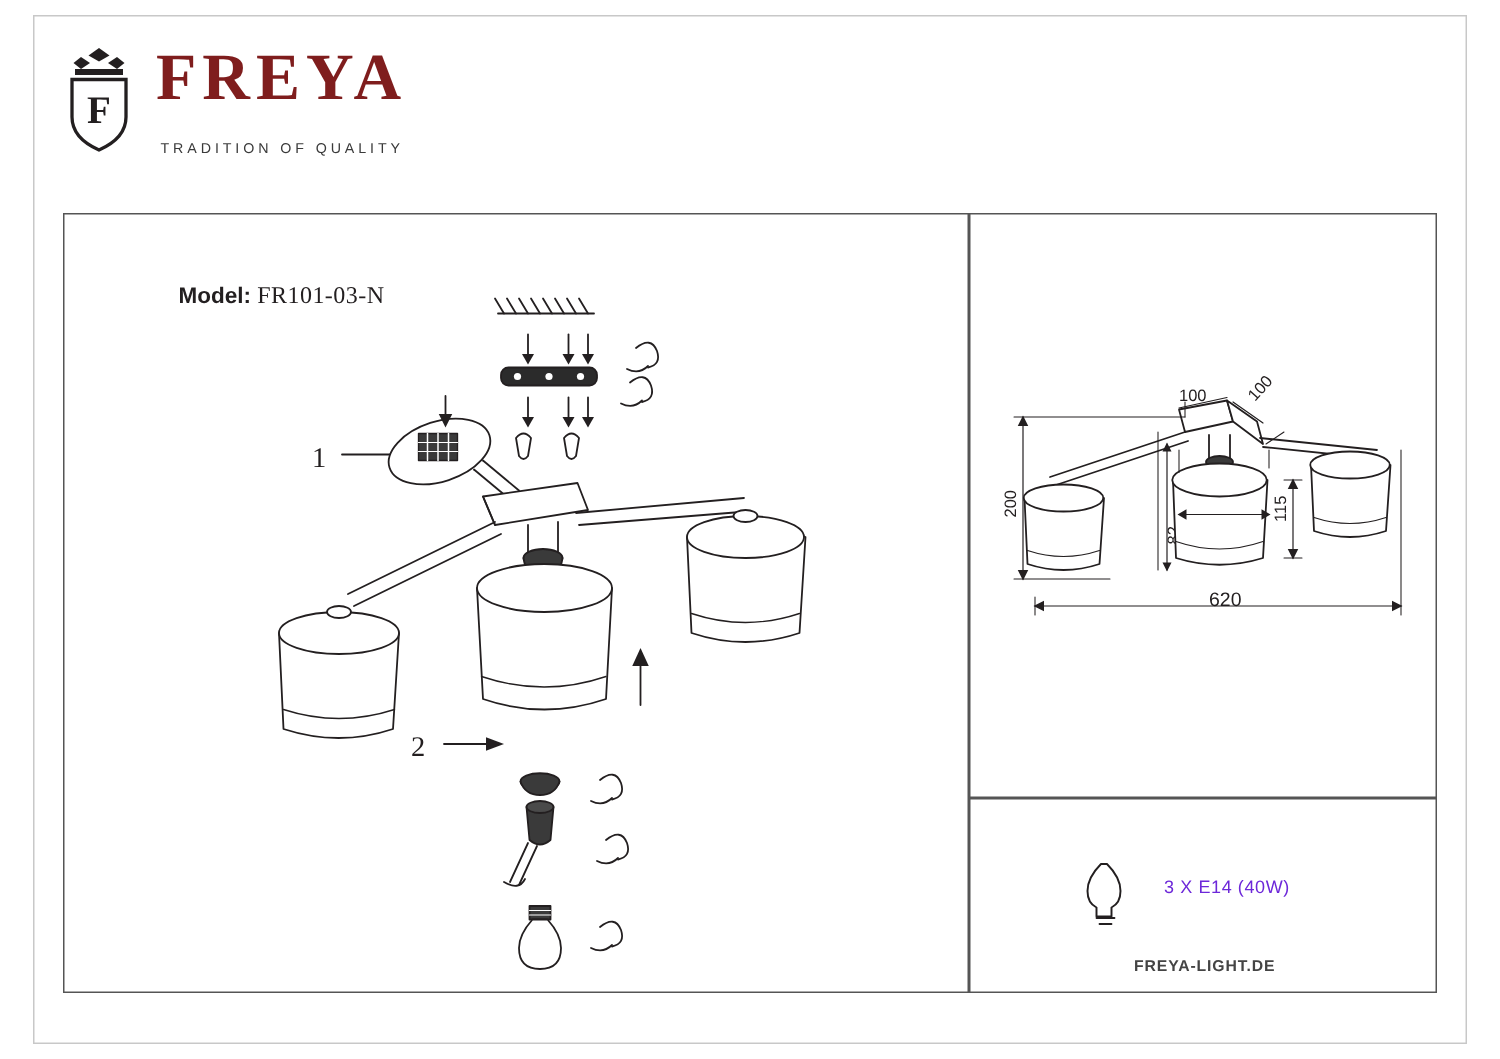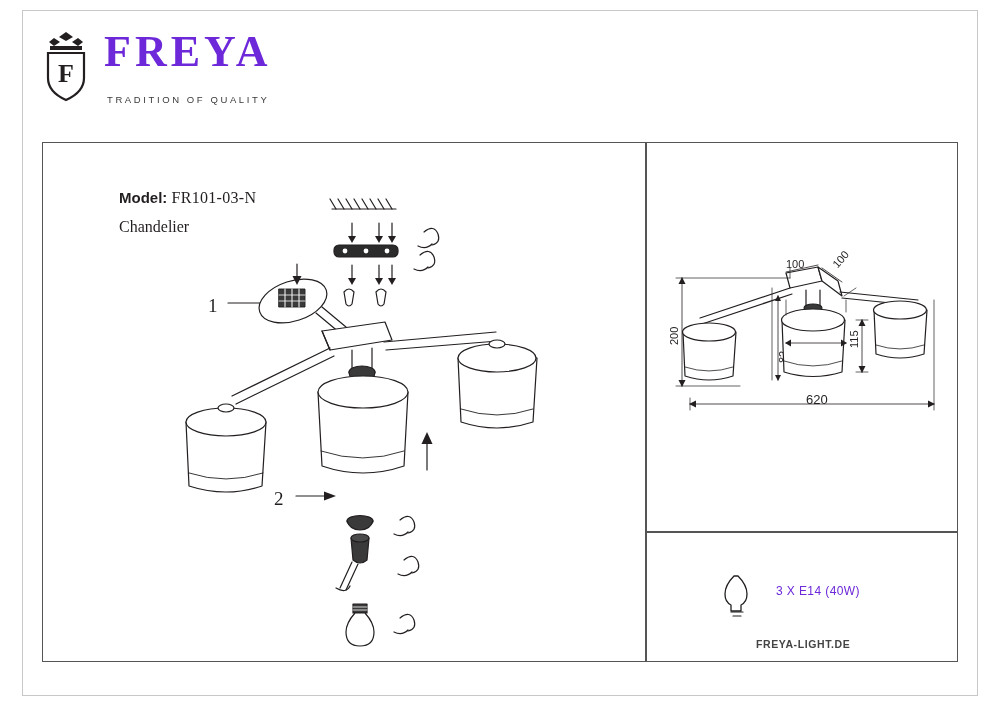--- a/index.html
+++ b/index.html
@@ -43,21 +43,21 @@
     flex-direction: column;
     justify-content: center;
     padding-top: 4px;
   }
   .brand-name {
     font-family: "Liberation Serif", serif;
     font-size: 44px;
     letter-spacing: 4px;
     font-weight: 700;
     line-height: 1;
-    color: #6d28d9;
+    color: #7f1d1d;
   }
   .brand-tagline {
     font-family: "Liberation Sans", sans-serif;
     font-size: 9.5px;
     letter-spacing: 2.6px;
     color: #3a3a3a;
     margin-top: 20px;
     padding-left: 3px;
   }
 
@@ -225,21 +225,20 @@
 
   <div class="panel panel-main"></div>
   <div class="panel panel-dim"></div>
   <div class="panel panel-lamp"></div>
 
   <div class="model-block">
     <div class="model-line">
       <span class="model-label">Model:</span>
       <span class="model-value">FR101-03-N</span>
     </div>
-    <span class="model-type">Chandelier</span>
   </div>
 
   <div class="callout callout-1">1</div>
   <div class="callout callout-2">2</div>
 
   <div class="dim-text dim-620">620</div>
   <div class="dim-text dim-200 rot90">200</div>
   <div class="dim-text dim-140">140</div>
   <div class="dim-text dim-115 rot90">115</div>
   <div class="dim-text dim-100a">100</div>

